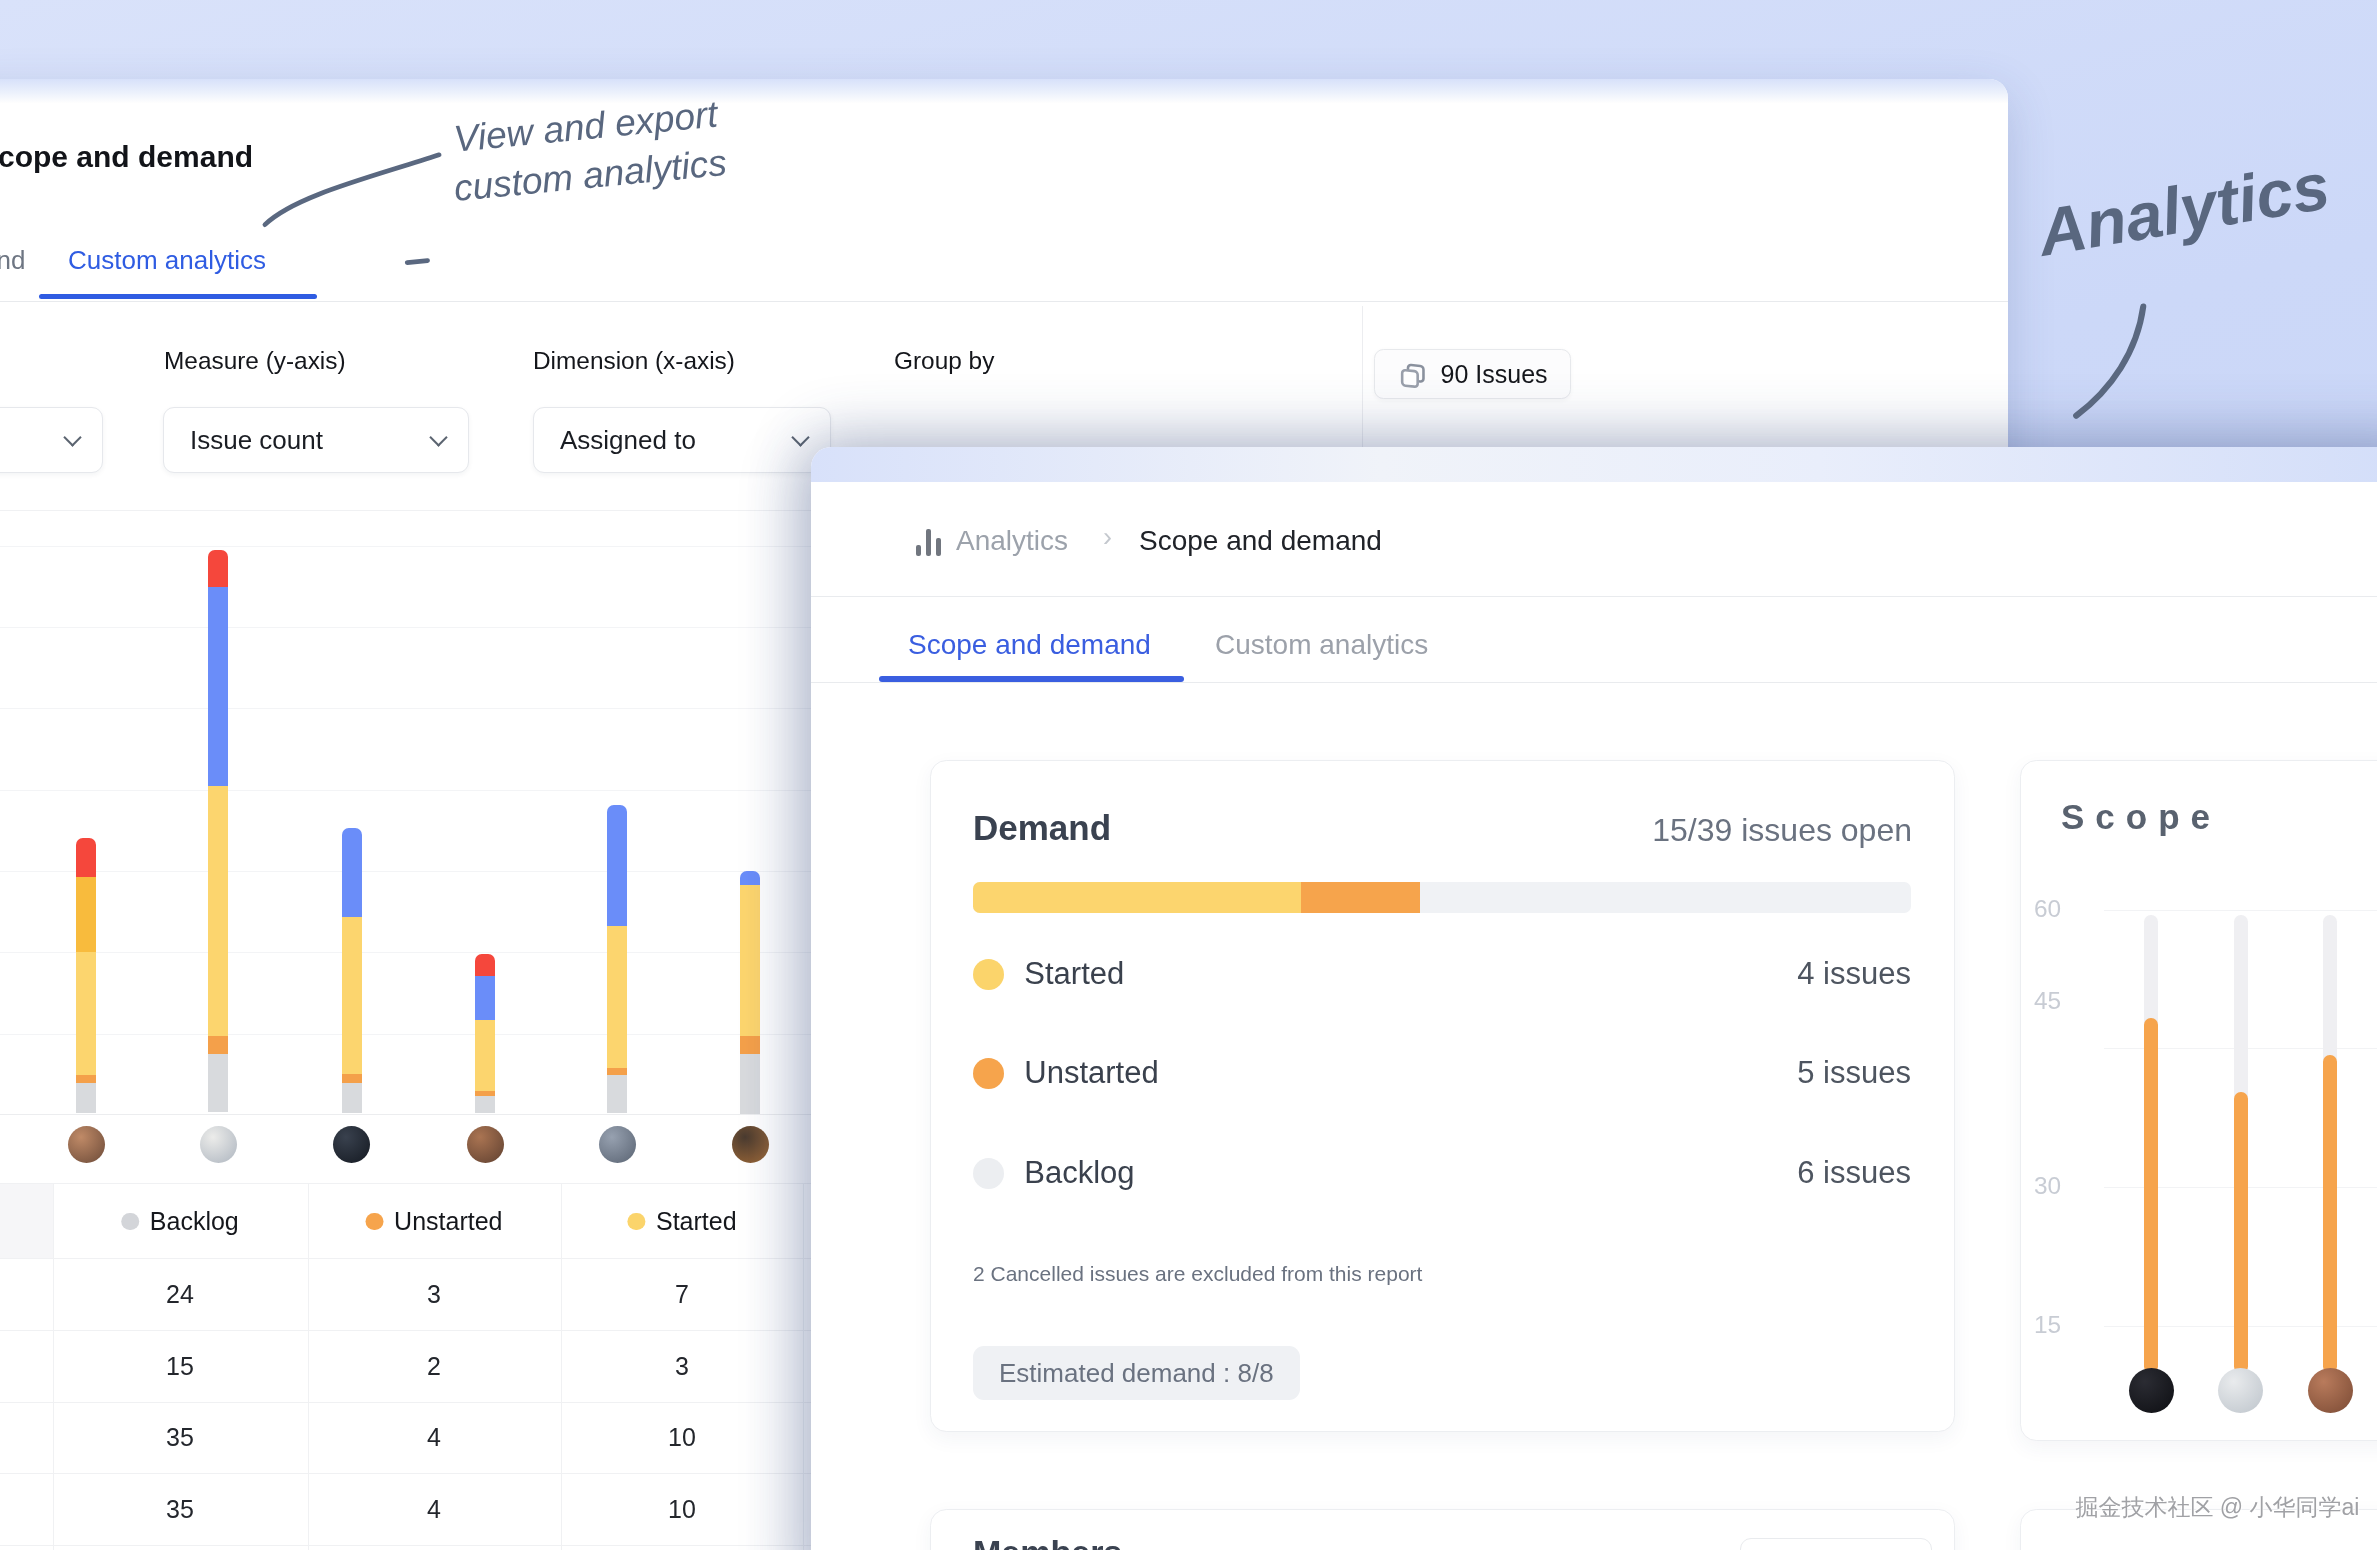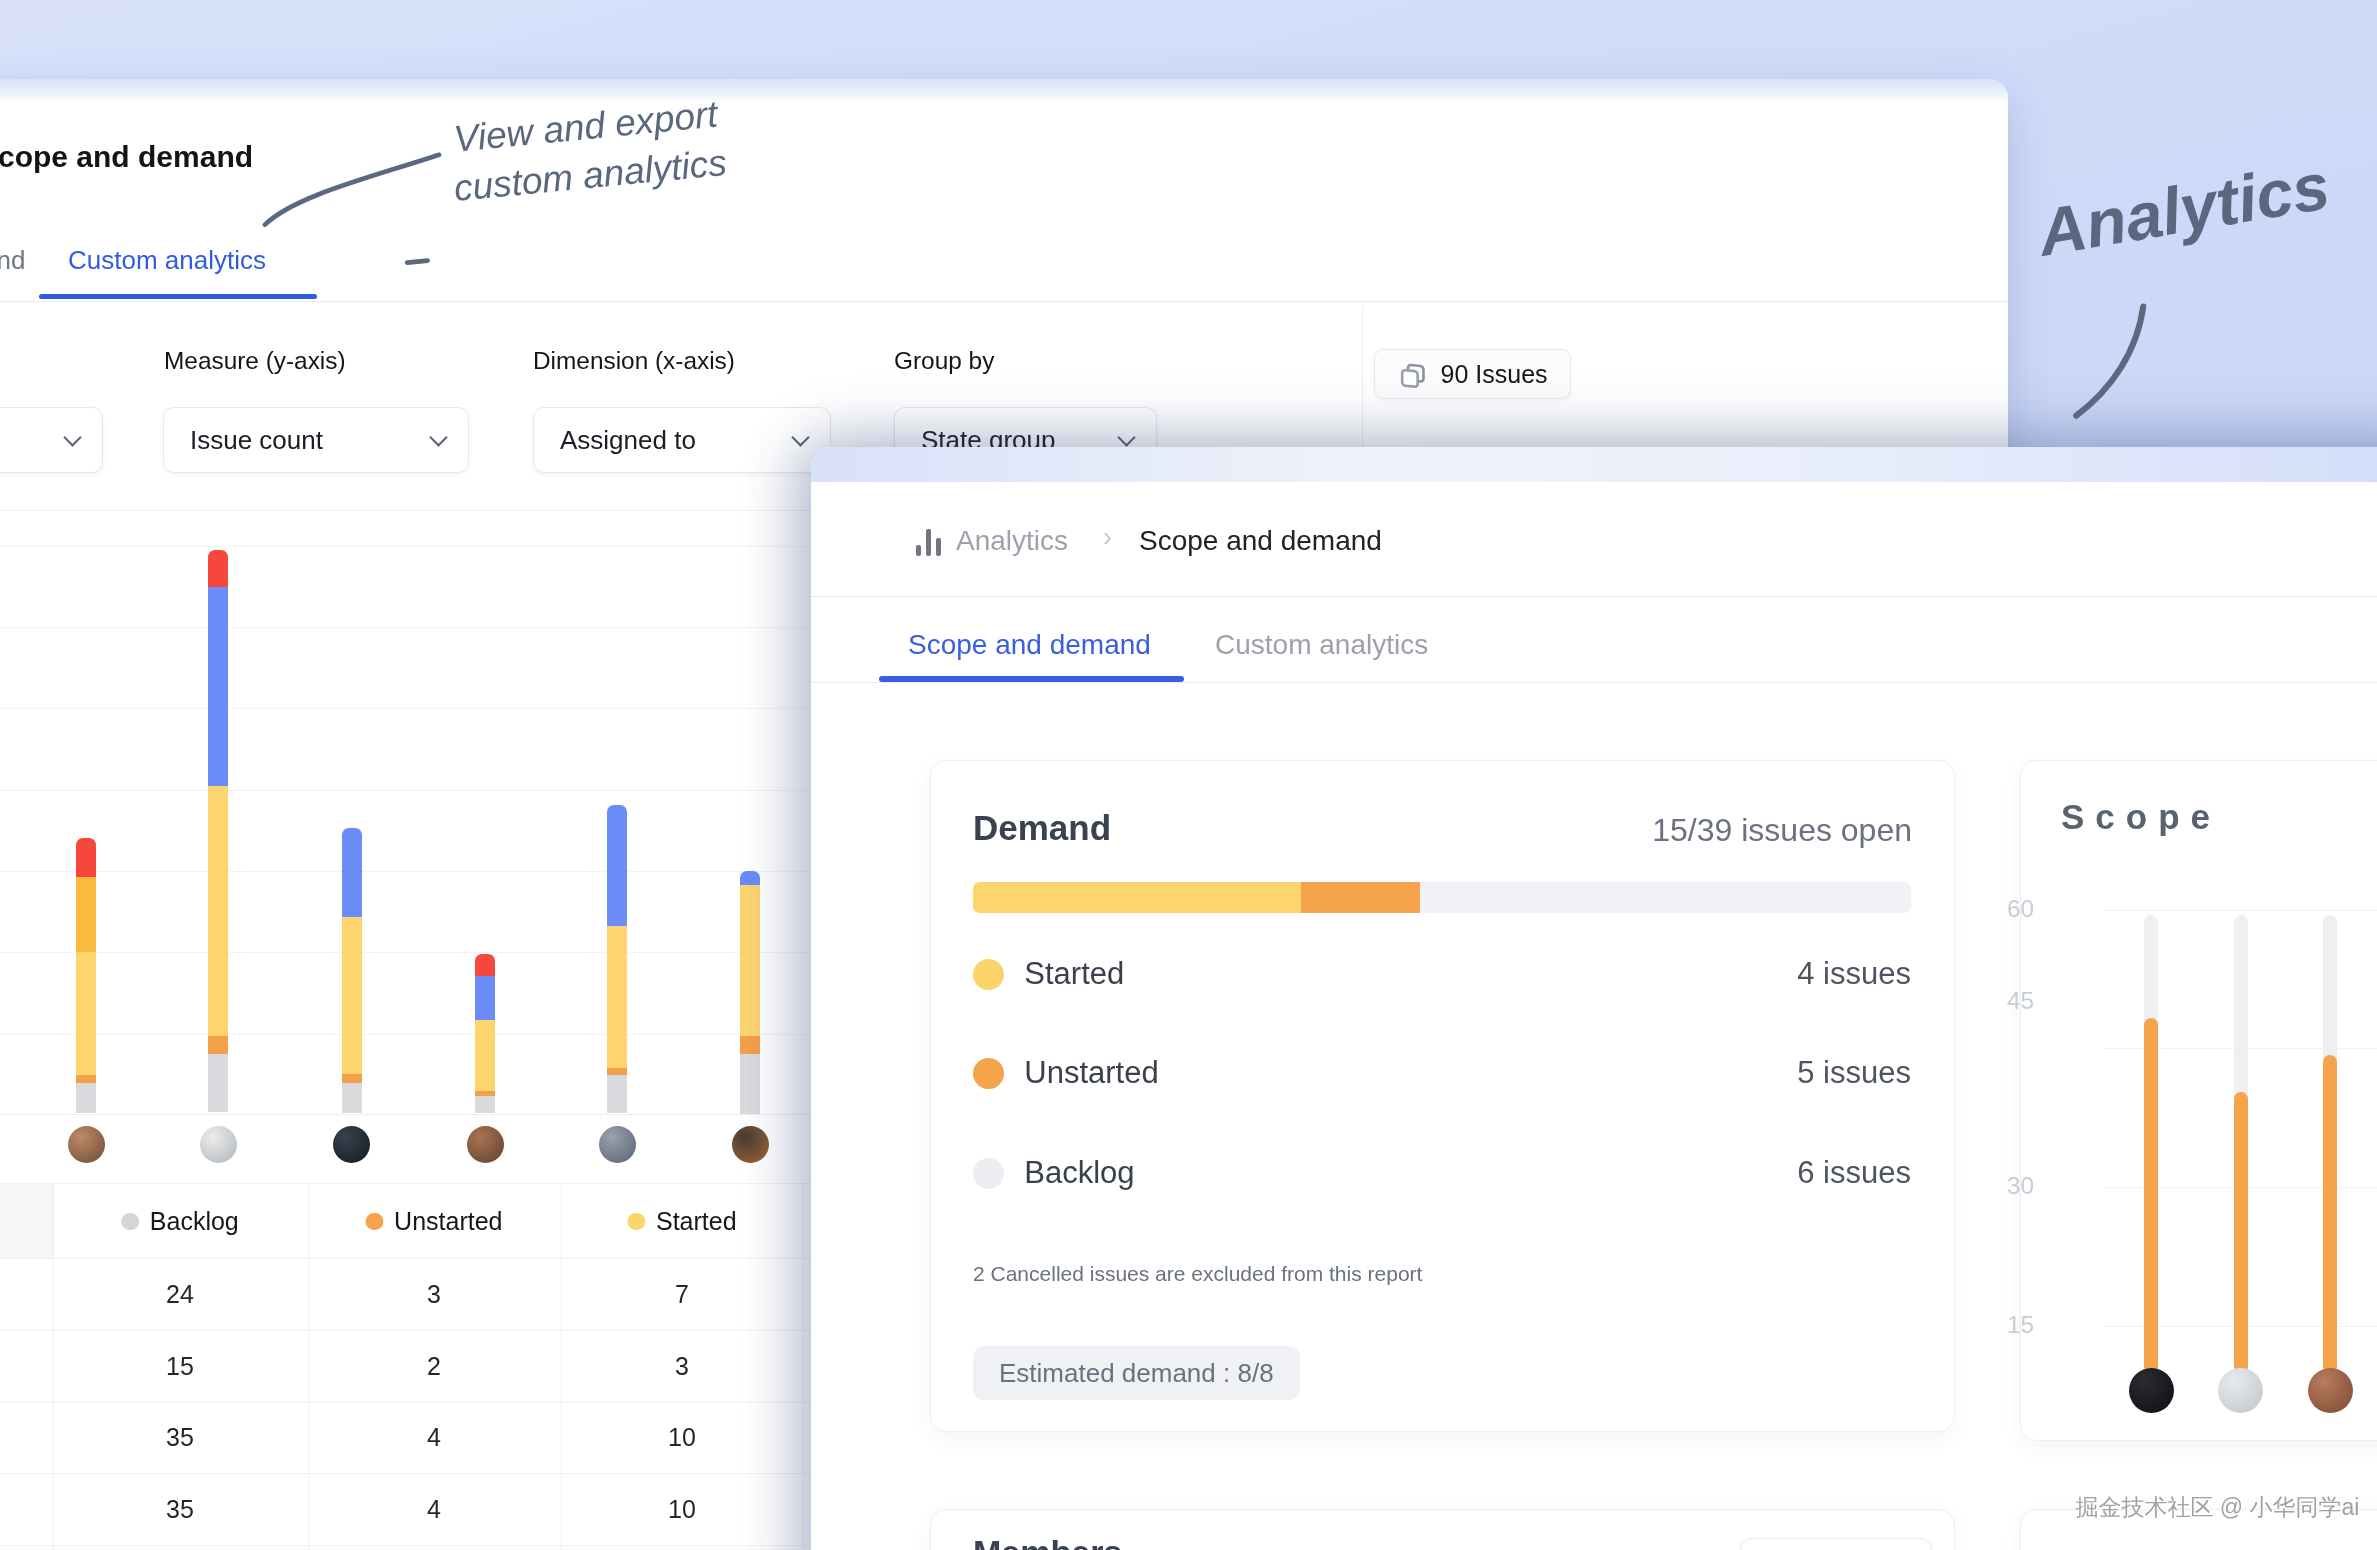--- a/index.html
+++ b/index.html
@@ -66,21 +66,21 @@
   .progress i{display:block;height:100%;}
   .d-row{position:absolute;left:973px;width:938px;height:62px;display:flex;align-items:center;}
   .d-row .dot{width:31px;height:31px;border-radius:50%;flex:none;}
   .d-row .lbl{margin-left:20.3px;font-size:31px;color:#3A414D;}
   .d-row .cnt{margin-left:auto;font-size:31px;color:#4E5560;}
   .dc-note{left:973px;top:1262px;font-size:21px;color:#6A7280;}
   .dc-badge{position:absolute;left:973px;top:1346px;height:54px;border-radius:11px;background:#EFF1F4;
         display:inline-flex;align-items:center;padding:0 26px;font-size:26px;color:#6A7280;}
   .sc-title{left:2061px;top:797px;font-size:35px;font-weight:700;color:#59626F;letter-spacing:11px;}
   .sc-grid{position:absolute;left:2104px;width:325px;height:1.4px;background:#F2F3F5;}
-  .sc-tick{position:absolute;width:81px;text-align:left;font-size:24.4px;color:#C8CCD4;}
+  .sc-tick{position:absolute;width:81px;text-align:center;font-size:24.4px;color:#C8CCD4;}
   .sc-track{position:absolute;width:13.6px;border-radius:6.8px;background:#EFEFF2;}
   .sc-bar{position:absolute;width:13.6px;border-radius:6.8px;background:#F6A44C;}
   .partial-btn{position:absolute;left:1740px;top:1538px;width:192px;height:54px;border-radius:11px;
         border:1.4px solid #E9EBEE;background:#fff;box-sizing:border-box;}
   .pc-title{left:973px;top:1533px;font-size:34px;font-weight:700;color:#3A4250;}
   
   .hand{position:absolute;color:#59677F;font-style:italic;font-weight:500;z-index:30;}
   #note-hand{left:405px;top:103px;width:366px;font-size:37px;line-height:1.32;text-align:center;
         transform:rotate(-5.5deg);}
   #side-hand{left:2037px;top:171px;font-size:66px;font-weight:600;transform:rotate(-9.5deg);
@@ -112,24 +112,20 @@
 
     <div class="select" style="left:-108px;width:211px;">
       <span class="chev"></span>
     </div>
     <div class="select" style="left:163px;width:306px;text-align:right;">
       <span class="val">Issue count</span>
       <span class="chev"></span>
     </div>
     <div class="select" style="left:533px;width:298px;">
       <span class="val">Assigned to</span>
-      <span class="chev"></span>
-    </div>
-    <div class="select" style="left:894px;width:263px;">
-      <span class="val">State group</span>
       <span class="chev"></span>
     </div>
 
     <div class="vline" style="left:1362px;top:306px;height:203px;"></div>
 
     <div class="issues-btn">
       <svg width="31" height="31" viewBox="0 0 24 24" fill="none">
         <rect x="8.5" y="3.5" width="12" height="12" rx="2.5" transform="skewY(6)" stroke="#8A919E" stroke-width="2"></rect>
         <rect x="4" y="8" width="12" height="12" rx="2.5" transform="skewY(6)" stroke="#9AA0AB" stroke-width="2" fill="#fff"></rect>
       </svg>

